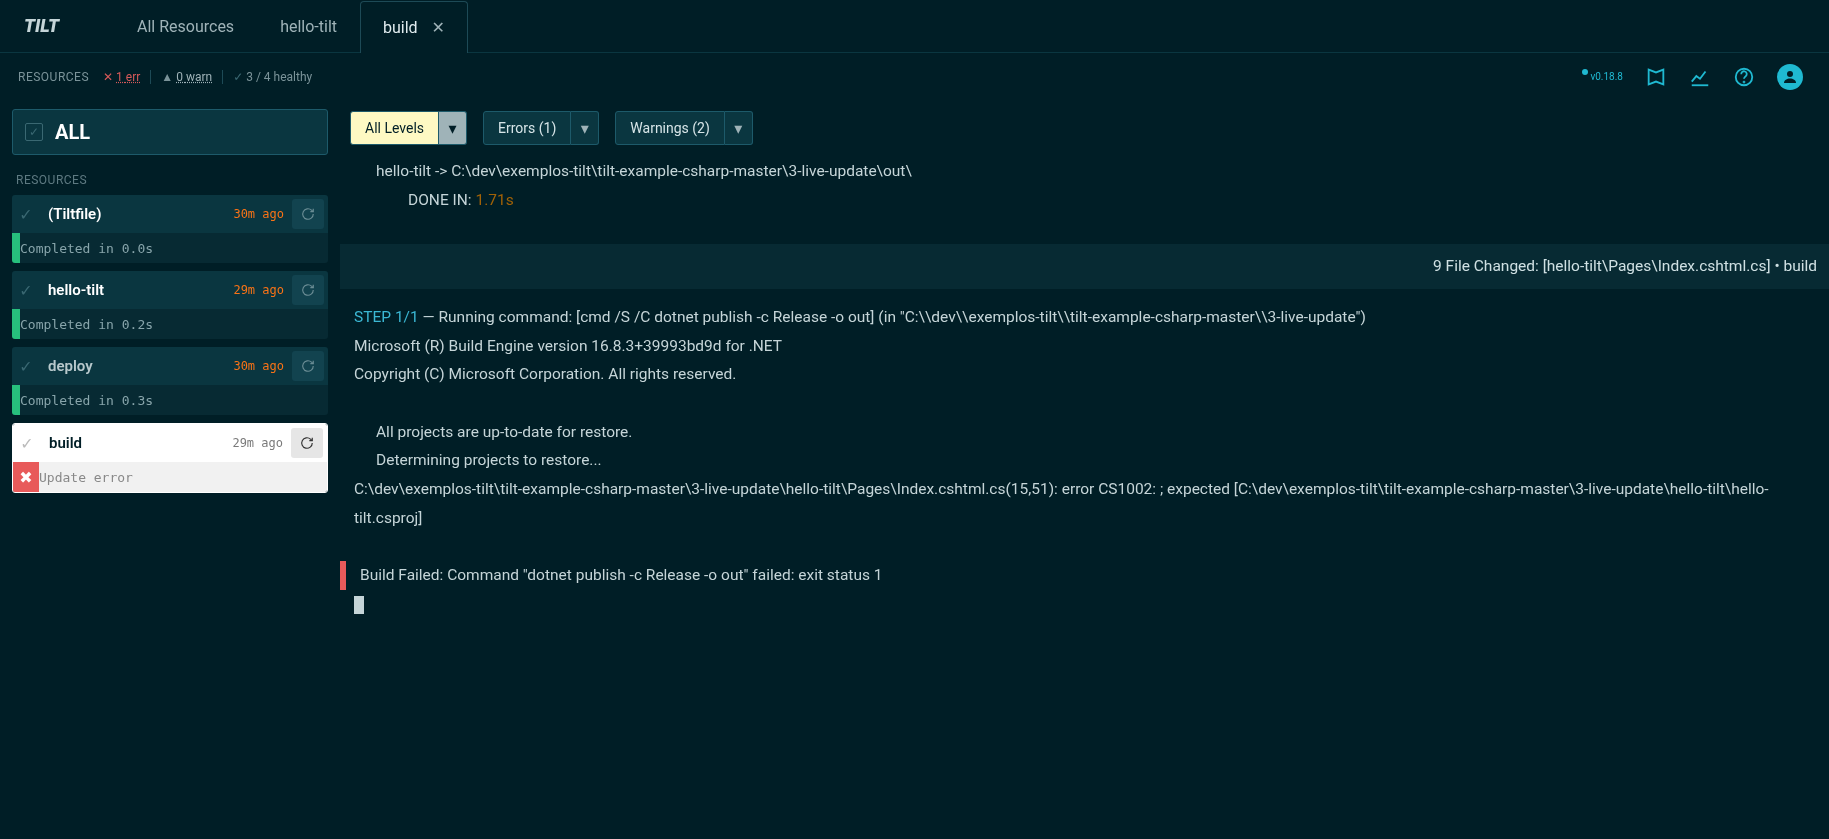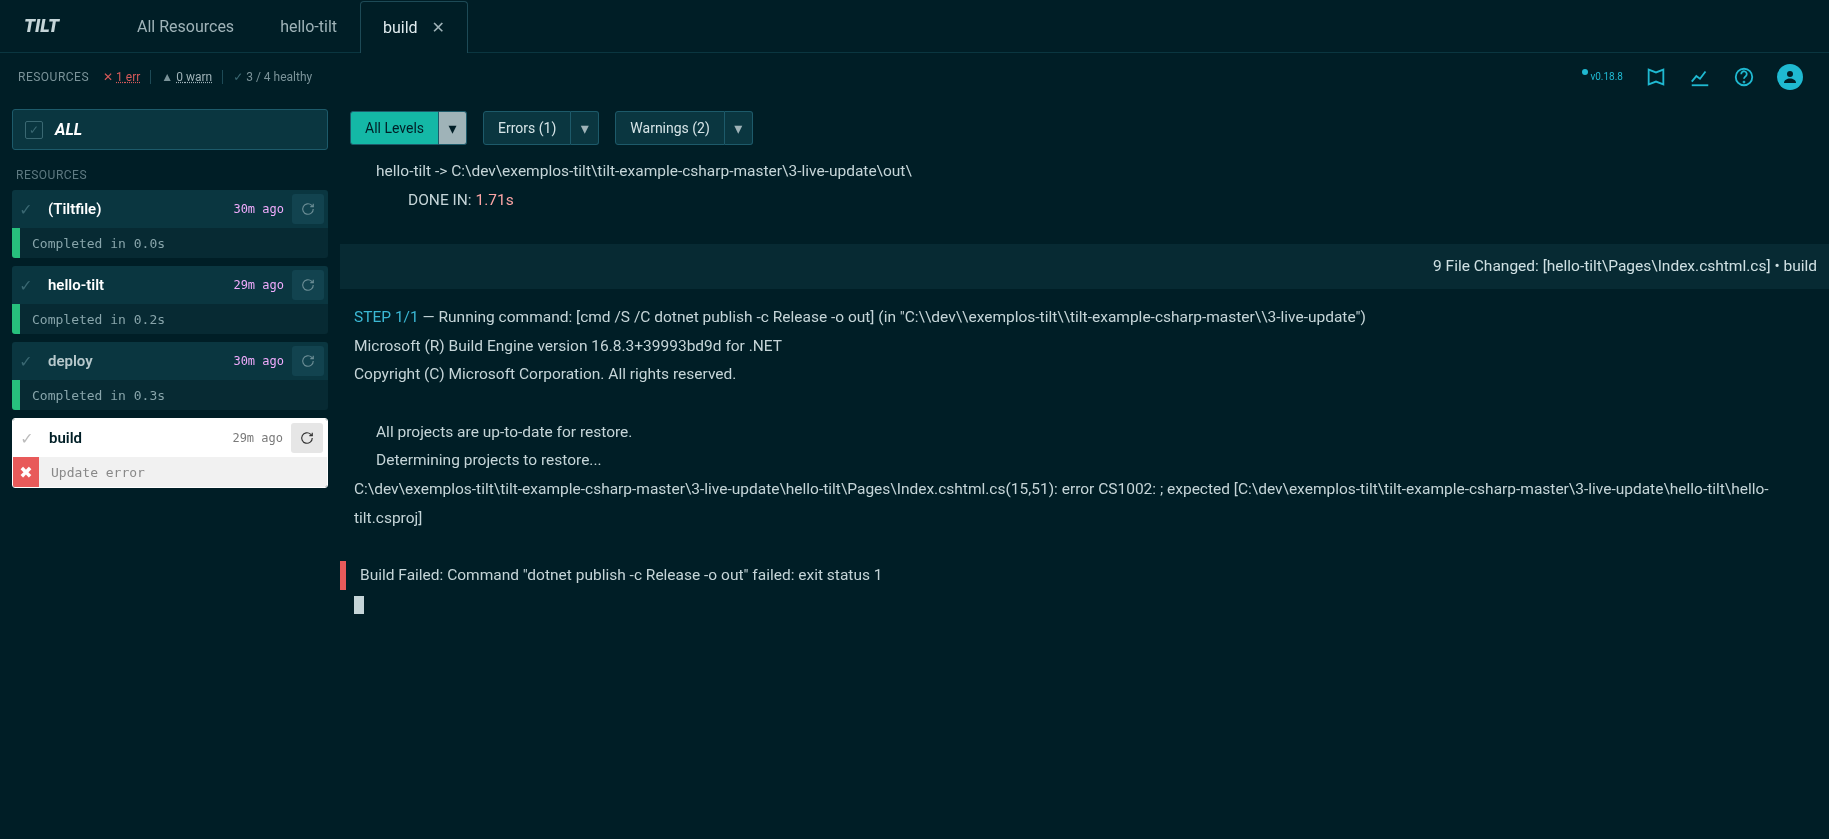--- a/index.html
+++ b/index.html
@@ -23,57 +23,57 @@
 .statusbar-right { display:flex; align-items:center; gap:22px; padding-right:8px; }
 .version { color:#1fb9d1; font-size:10px; position:relative; }
 .version::before { content:""; position:absolute; width:6px; height:6px; background:#1fb9d1; border-radius:50%; left:-8px; top:-2px; }
 .ticon { width:22px; height:22px; color:#1fb9d1; cursor:pointer; }
 .avatar { width:26px; height:26px; border-radius:50%; background:#1fb9d1; display:flex; align-items:center; justify-content:center; }
 
 .main { display:flex; height:calc(100% - 95px); }
 .sidebar { width:340px; padding:10px 12px; overflow-y:auto; }
 .all-row { display:flex; align-items:center; background:#0a3640; border:1px solid #1d5a6a; border-radius:3px; padding:10px 12px; margin-bottom:18px; }
 .all-row .chk { width:18px; height:18px; border:1px solid #3a6872; border-radius:2px; margin-right:12px; display:flex; align-items:center; justify-content:center; }
-.all-row .lbl { font-weight:700; color:#fff; font-size:16px;font-style:italic; }
+.all-row .lbl { font-weight:700; color:#fff; font-size:20px; }
 .section-hdr { color:#5e7a82; font-size:12px; letter-spacing:0.5px; margin:6px 4px 8px; }
 
 .res { margin-bottom:8px; border-radius:3px; overflow:hidden; }
 .res-top { display:flex; align-items:center; background:#0a3640; height:38px; }
 .res-chk { width:28px; display:flex; align-items:center; justify-content:center; color:#3a6872; }
 .res-name { flex:1; padding-left:8px; color:#fff; font-weight:600; font-size:15px; }
-.res-time { color:#f0abfc; font-size:12px; font-family:monospace; margin-right:8px; }
+.res-time { color:#f97316; font-size:12px; font-family:monospace; margin-right:8px; }
 .res-refresh { width:32px; height:30px; background:#12434f; border-radius:3px; margin-right:4px; display:flex; align-items:center; justify-content:center; color:#6a8c94; }
 .res-bot { display:flex; align-items:center; background:#072a33; height:30px; }
 .res-bar { width:8px; height:100%; background:#27c07d; }
-.res-status { padding-left:12px; color:#88a5ab; font-family:monospace; font-size:13px; }
+.res-status { color:#88a5ab; font-family:monospace; font-size:13px; }
 
 .res.dim .res-top, .res.dim .res-bot { opacity:1; }
 .res.dim .res-name { color:#b8c9cc; }
 
 .res.selected { border:1px solid #fff; }
 .res.selected .res-top { background:#fff; }
 .res.selected .res-name { color:#001e26; }
 .res.selected .res-time { color:#7a7a7a; }
 .res.selected .res-bot { background:#f1f1f1; }
 .res.selected .res-bar { background:#e85a5a; width:26px; display:flex; align-items:center; justify-content:center; color:#fff; }
 .res.selected .res-status { color:#888; }
 
 .content { flex:1; display:flex; flex-direction:column; overflow:hidden; }
 .filters { display:flex; gap:16px; padding:12px 10px 8px; }
 .fbtn { display:flex; }
 .fbtn .main-b { padding:8px 14px; background:#0a3640; border:1px solid #1d5a6a; border-radius:3px 0 0 3px; color:#d7e5e8; font-size:14px; }
 .fbtn .car { width:28px; background:#0a3640; border:1px solid #1d5a6a; border-left:none; border-radius:0 3px 3px 0; display:flex; align-items:center; justify-content:center; color:#9fb3b8; }
-.fbtn.active .main-b { background:#14b8a6; color:#001e26; }
+.fbtn.active .main-b { background:#fef9c3; color:#001e26; }
 .fbtn.active .car { background:#9fb3b8; color:#001e26; }
 
 .log { flex:1; overflow-y:auto; font-family: 'Consolas', 'Monaco', monospace; font-size:15.5px; line-height:1.85; padding:4px 14px 20px; color:#c5d5d8; }
 .log .ind1 { padding-left:22px; }
 .log .ind2 { padding-left:54px; }
 .log .done-lbl { color:#c5d5d8; }
-.log .done-val { color:#fca5a5;margin-top:32px; }
+.log .done-val { color:#a16207;margin-top:32px; }
 .log .file-changed { background:#072a33; padding:8px 12px; margin:30px -14px 14px -14px; text-align:right; color:#cfe0e3; }
 .log .step { color:#3bb8d4; }
 .log .fail-line { display:flex; }
 .log .fail-bar { width:6px; background:#e85a5a; margin-right:14px; flex-shrink:0; margin-left:-14px; }
 .cursor { display:inline-block; width:10px; height:18px; background:#c5d5d8; vertical-align:middle; }
 </style>
 </head>
 <body>
 
 <div class="topbar">

